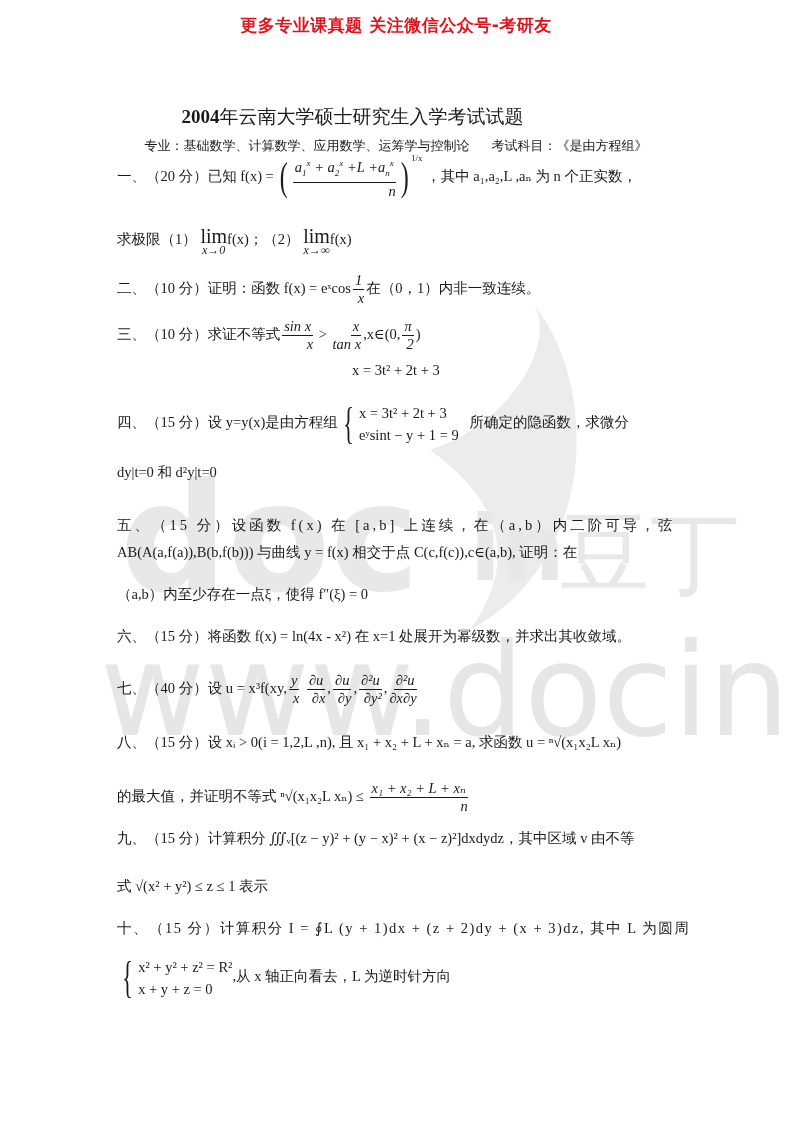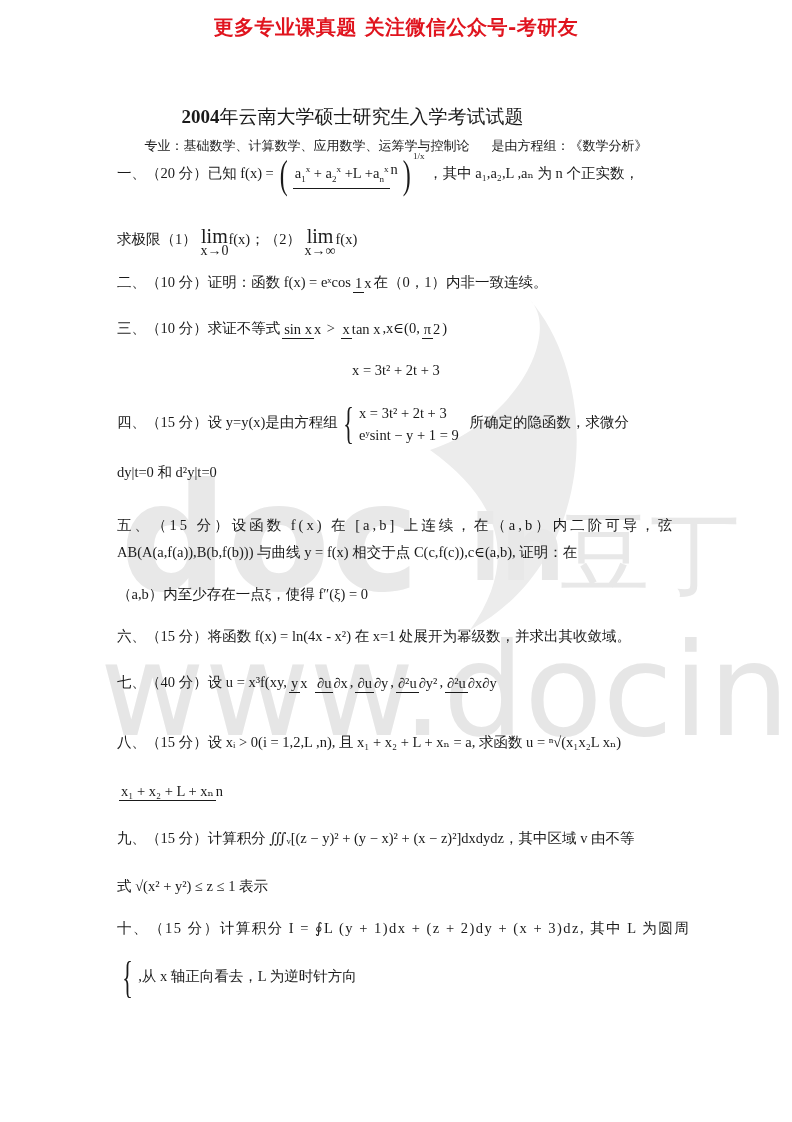--- a/index.html
+++ b/index.html
@@ -1,57 +1,57 @@
 <!DOCTYPE html>
 <html><head>
 <meta charset="utf-8">
 <style>
   html, body { margin: 0; padding: 0; background: #ffffff; }
   body { width: 792px; height: 1122px; position: relative; overflow: hidden;
          font-family: "Liberation Serif", "DejaVu Serif", serif; color: #1a1a1a; }
   .banner { position: absolute; top: 14px; left: 0; width: 792px; text-align: center;
             font-family: "DejaVu Sans", "Liberation Sans", sans-serif; font-weight: bold;
-            font-size: 20px; color: #e0141e; letter-spacing: 0.5px; }
+            font-size: 17px; color: #e0141e; letter-spacing: 0.5px; }
   .watermark { position: absolute; left: 0; top: 0; width: 792px; height: 1122px; pointer-events: none; }
   .title { position: absolute; top: 104px; left: 0; width: 705px; text-align: center;
            font-size: 19px; }
   .title b { font-weight: bold; }
   .subtitle { position: absolute; top: 137px; left: 0; width: 792px; text-align: center; font-size: 13px; }
   .subtitle .gap { display: inline-block; width: 22px; }
   .line { position: absolute; left: 117px; font-size: 14.5px; white-space: nowrap; line-height: 20px; }
-  .frac { display: inline-flex; flex-direction: row; align-items: flex-start; vertical-align: middle; margin: 0 2px; }
+  .frac { display: inline-flex; flex-direction: column; align-items: flex-end; vertical-align: middle; margin: 0 2px; font-style: italic; }
   .frac .num { border-bottom: 1px solid #1a1a1a; padding: 0 2px; line-height: 17px; }
   .frac .den { line-height: 17px; }
   .big-paren { font-size: 40px; font-weight: 100; vertical-align: middle; line-height: 40px; transform: scaleX(0.6); display: inline-block; }
   .brace { font-size: 44px; vertical-align: middle; line-height: 44px; font-weight: 100; transform: scaleX(0.5); display: inline-block; }
   .sys { display: inline-flex; flex-direction: column; vertical-align: middle; line-height: 22px; }
   sup, sub { font-size: 9px; }
   .lim { display: inline-flex; flex-direction: column; align-items: center; vertical-align: middle; }
   .lim .word { font-size: 20px; line-height: 20px; }
-  .lim .under { font-size: 14px; line-height: 9px; }
+  .lim .under { font-size: 12px; line-height: 9px; font-style: italic; }
   .spread { letter-spacing: 4px; margin-top: 13px; }
 </style>
 </head>
 <body>
 
 <div class="banner">更多专业课真题 关注微信公众号-考研友</div>
 
 <svg class="watermark" viewBox="0 0 792 1122">
   <path d="M430 450 C 520 420, 560 330, 530 300 C 600 380, 600 560, 470 630 C 520 560, 500 500, 430 450 Z" fill="#ececec"></path>
   <text x="120" y="590" font-family="DejaVu Sans, sans-serif" font-size="150" font-weight="bold" fill="#e8e8e8">doc</text>
   <text x="470" y="580" font-family="DejaVu Sans, sans-serif" font-size="90" font-weight="bold" fill="#e8e8e8">in</text>
   <text x="560" y="585" font-family="DejaVu Sans, sans-serif" font-size="90" fill="#e8e8e8">豆丁</text>
   <text x="100" y="735" font-family="DejaVu Sans, sans-serif" font-size="128" fill="#e6e6e6">www.docin.com</text>
 </svg>
 
 <div class="title">
   <b>2004</b><span>年云南大学硕士研究生入学考试试题</span>
 </div>
 <div class="subtitle">
-  <span>专业：基础数学、计算数学、应用数学、运筹学与控制论</span><span class="gap"></span><span>是由方程组：《数学分析》</span>
+  <span>专业：基础数学、计算数学、应用数学、运筹学与控制论</span><span class="gap"></span><span>考试科目：《是由方程组》</span>
 </div>
 
 <div class="line" style="top:155px">
   <span>一、（20 分）已知</span>
   f(x) = <span class="big-paren">(</span><span class="frac">
       <span class="num">a<sub>1</sub><sup>x</sup> + a<sub>2</sub><sup>x</sup> +L +a<sub>n</sub><sup>x</sup></span>
       <span class="den">n</span>
     </span><span class="big-paren">)</span><sup style="position:relative;top:-14px">1/x</sup>
   <span>，其中 a₁,a₂,L ,aₙ 为 n 个正实数，</span>
 </div>
@@ -121,25 +121,29 @@
       <span class="num">∂²u</span>
       <span class="den">∂y²</span>
     </span>,<span class="frac">
       <span class="num">∂²u</span>
       <span class="den">∂x∂y</span>
     </span>
 </div>
 
 <div class="line" style="top:732px">八、（15 分）设 xᵢ &gt; 0(i = 1,2,L ,n), 且 x₁ + x₂ + L + xₙ = a, 求函数 u = ⁿ√(x₁x₂L xₙ)</div>
 <div class="line" style="top:780px">
+  <span>的最大值，并证明不等式 ⁿ√(x₁x₂L xₙ) ≤</span>
   <span class="frac">
       <span class="num">x₁ + x₂ + L + xₙ</span>
       <span class="den">n</span>
     </span>
 </div>
 
 <div class="line" style="top:828px">九、（15 分）计算积分 ∭ᵥ[(z − y)² + (y − x)² + (x − z)²]dxdydz，其中区域 v 由不等</div>
 <div class="line" style="top:876px">式 √(x² + y²) ≤ z ≤ 1 表示</div>
 
 <div class="line" style="top:918px; letter-spacing:1.5px">十、（15 分）计算积分 I = ∮L (y + 1)dx + (z + 2)dy + (x + 3)dz, 其中 L 为圆周</div>
 <div class="line" style="top:956px">
-  <span class="brace">{</span><span>,从 x 轴正向看去，L 为逆时针方向</span>
+  <span class="brace">{</span><span class="sys">
+      <span>x² + y² + z² = R²</span>
+      <span>x + y + z = 0</span>
+    </span><span>,从 x 轴正向看去，L 为逆时针方向</span>
 </div>
 
 </body></html>

